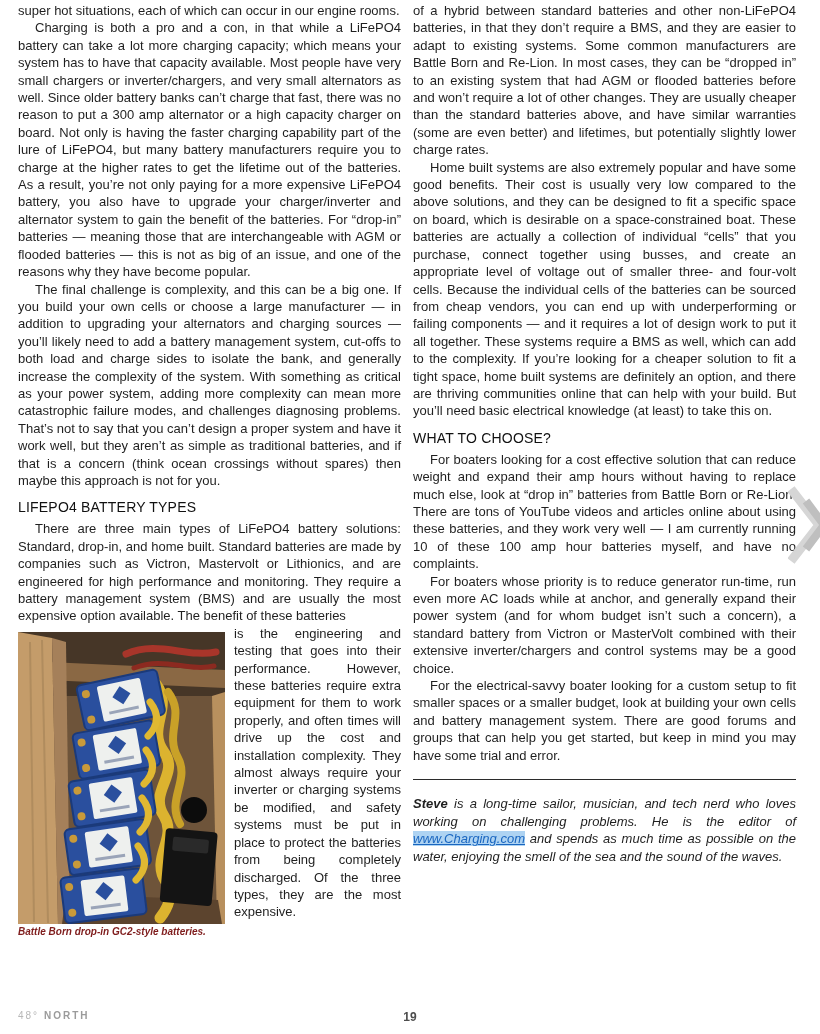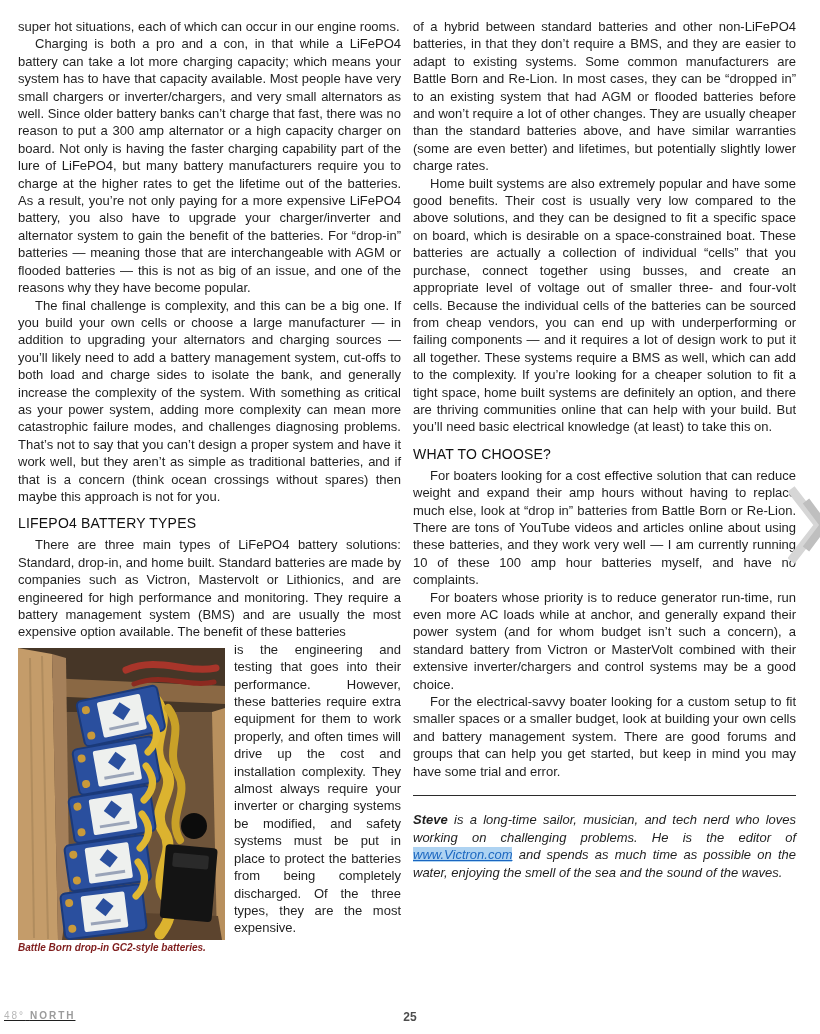--- a/index.html
+++ b/index.html
@@ -4,21 +4,21 @@
 <style>
   * { margin:0; padding:0; box-sizing:border-box; }
   html, body { width:820px; height:1034px; }
   body {
     background:#ffffff;
     font-family:"Liberation Sans","DejaVu Sans",sans-serif;
     color:#1f1f1f;
     position:relative;
     overflow:hidden;
   }
-  .page { position:absolute; inset:0; padding:18px 24px 0 18px; }
+  .page { position:absolute; inset:0; padding:2px 24px 0 18px; }
   .columns { display:flex; gap:12px; }
   .col { width:383px; }
   .col.left::after { content:""; display:block; clear:both; }
 
   p.body {
     font-size:13px;
     line-height:17.4px;
     text-align:justify;
     color:#1f1f1f;
   }
@@ -77,21 +77,21 @@
     height:84px;
   }
 
   .footer {
     position:absolute;
     left:0; right:0; bottom:6px;
     height:18px;
     font-size:10px;
     font-weight:700;
   }
-  .footer .f-left { position:absolute; left:4px; letter-spacing:2px;text-decoration:underline; }
+  .footer .f-left { position:absolute; left:18px; letter-spacing:2px; }
   .footer .f-right { position:absolute; right:24px; letter-spacing:2px;margin-top:24px; }
   .footer .muted { color:#b7b7b7; font-weight:400; }
   .footer .strong { color:#9b9b9b; font-weight:700; }
   .footer .f-center {
     position:absolute; left:50%; transform:translateX(-50%);
     color:#4d4d4d; font-size:12px; letter-spacing:0;
   }
 </style>
 </head>
 <body>
@@ -190,30 +190,30 @@
 
     <div class="col right">
       <p class="body">of a hybrid between standard batteries and other non-LiFePO4 batteries, in that they don’t require a BMS, and they are easier to adapt to existing systems. Some common manufacturers are Battle Born and Re-Lion. In most cases, they can be “dropped in” to an existing system that had AGM or flooded batteries before and won’t require a lot of other changes. They are usually cheaper than the standard batteries above, and have similar warranties (some are even better) and lifetimes, but potentially slightly lower charge rates.</p>
       <p class="body indent">Home built systems are also extremely popular and have some good benefits. Their cost is usually very low compared to the above solutions, and they can be designed to fit a specific space on board, which is desirable on a space-constrained boat. These batteries are actually a collection of individual “cells” that you purchase, connect together using busses, and create an appropriate level of voltage out of smaller three- and four-volt cells. Because the individual cells of the batteries can be sourced from cheap vendors, you can end up with underperforming or failing components — and it requires a lot of design work to put it all together. These systems require a BMS as well, which can add to the complexity. If you’re looking for a cheaper solution to fit a tight space, home built systems are definitely an option, and there are thriving communities online that can help with your build. But you’ll need basic electrical knowledge (at least) to take this on.</p>
       <h2 class="section">WHAT TO CHOOSE?</h2>
       <p class="body indent">For boaters looking for a cost effective solution that can reduce weight and expand their amp hours without having to replace much else, look at “drop in” batteries from Battle Born or Re-Lion. There are tons of YouTube videos and articles online about using these batteries, and they work very well — I am currently running 10 of these 100 amp hour batteries myself, and have no complaints.</p>
       <p class="body indent">For boaters whose priority is to reduce generator run-time, run even more AC loads while at anchor, and generally expand their power system (and for whom budget isn’t such a concern), a standard battery from Victron or MasterVolt combined with their extensive inverter/chargers and control systems may be a good choice.</p>
       <p class="body indent">For the electrical-savvy boater looking for a custom setup to fit smaller spaces or a smaller budget, look at building your own cells and battery management system. There are good forums and groups that can help you get started, but keep in mind you may have some trial and error.</p>
 
       <div class="bio">
-        <span class="name">Steve</span><span> is a long-time sailor, musician, and tech nerd who loves working on challenging problems. He is the editor of </span><a class="link">www.Victron.com</a><span> and spends as much time as possible on the water, enjoying the smell of the sea and the sound of the waves.</span>
+        <span class="name">Steve</span><span> is a long-time sailor, musician, and tech nerd who loves working on challenging problems. He is the editor of </span><a class="link">www.Charging.com</a><span> and spends as much time as possible on the water, enjoying the smell of the sea and the sound of the waves.</span>
       </div>
     </div>
   </div>
 
   <div class="page-chevron">
     <svg width="40" height="84" viewBox="0 0 40 84">
       <polyline points="3,6 31,42 3,78" fill="none" stroke="#d6d6d6" stroke-width="9" stroke-linejoin="miter"></polyline>
       <polyline points="18,18 36,42 18,66" fill="none" stroke="#bfbfbf" stroke-width="8" stroke-linejoin="miter"></polyline>
     </svg>
   </div>
 
   <div class="footer">
     <span class="f-left"><span class="muted">48°</span> <span class="strong">NORTH</span></span>
-    <span class="f-center">25</span>
+    <span class="f-center">19</span>
     <span class="f-right"><span class="strong">FEBRUARY</span> <span class="muted">2021</span></span>
   </div>
 </div>
 
 </body></html>

